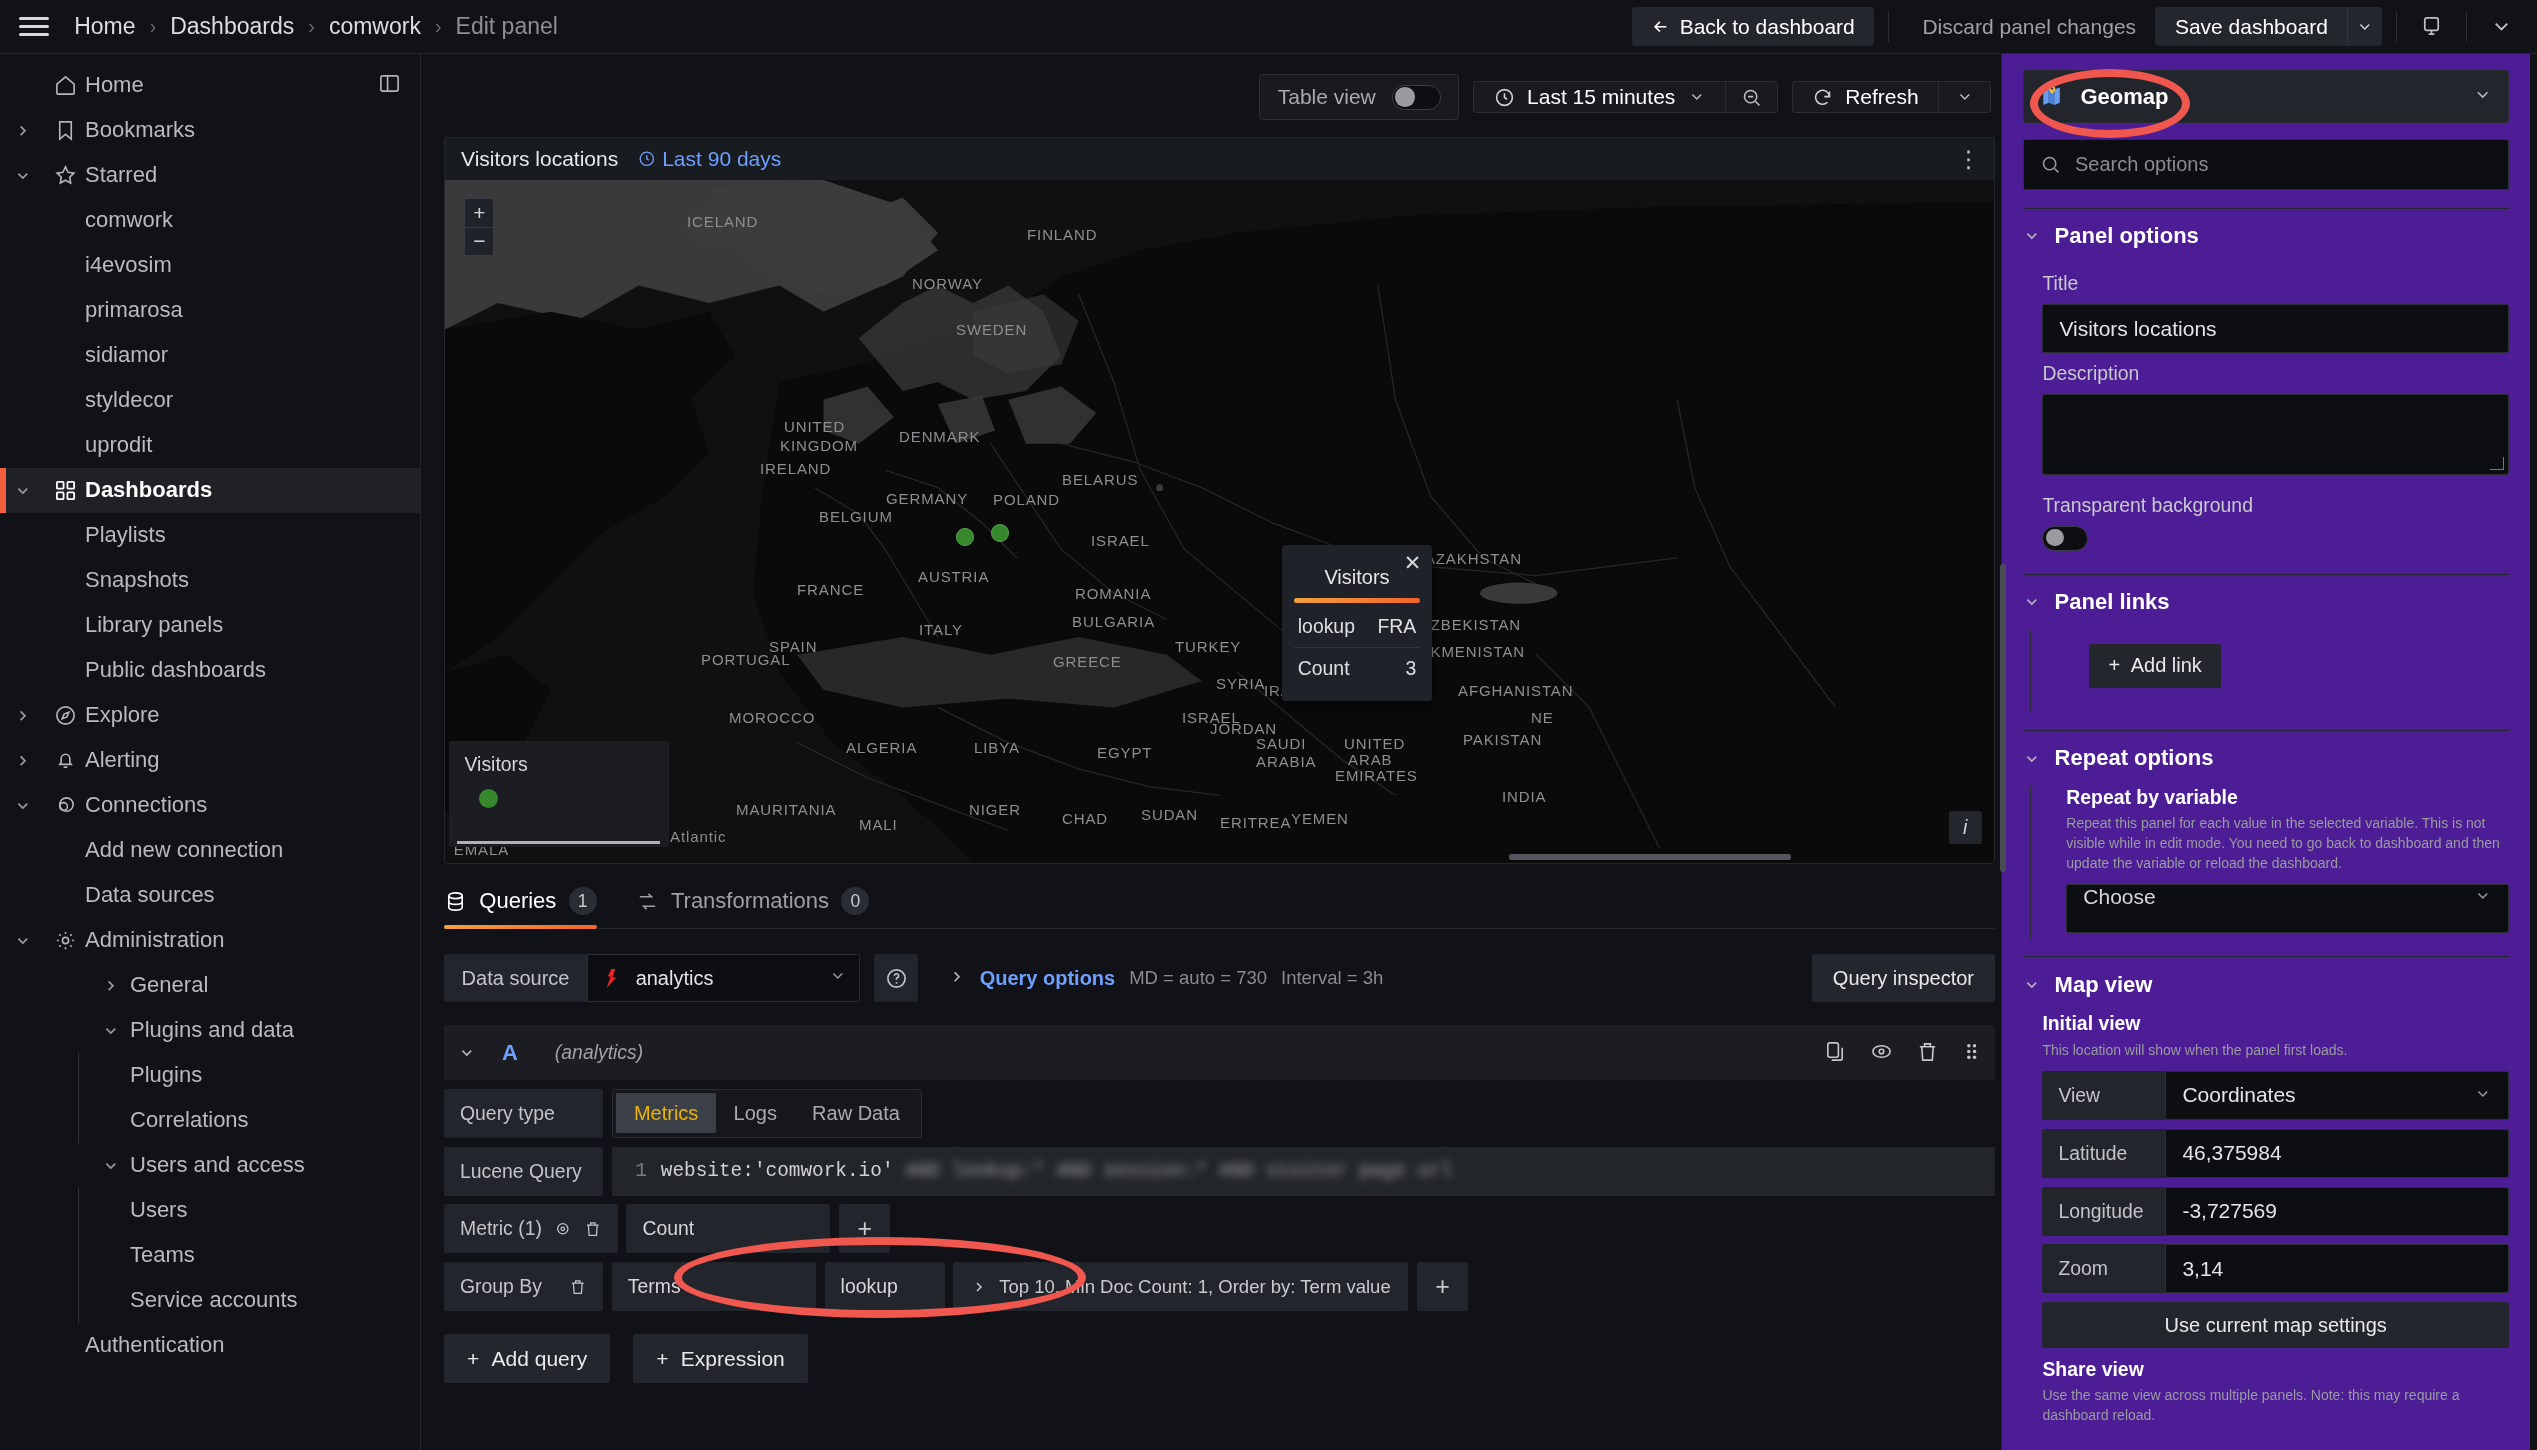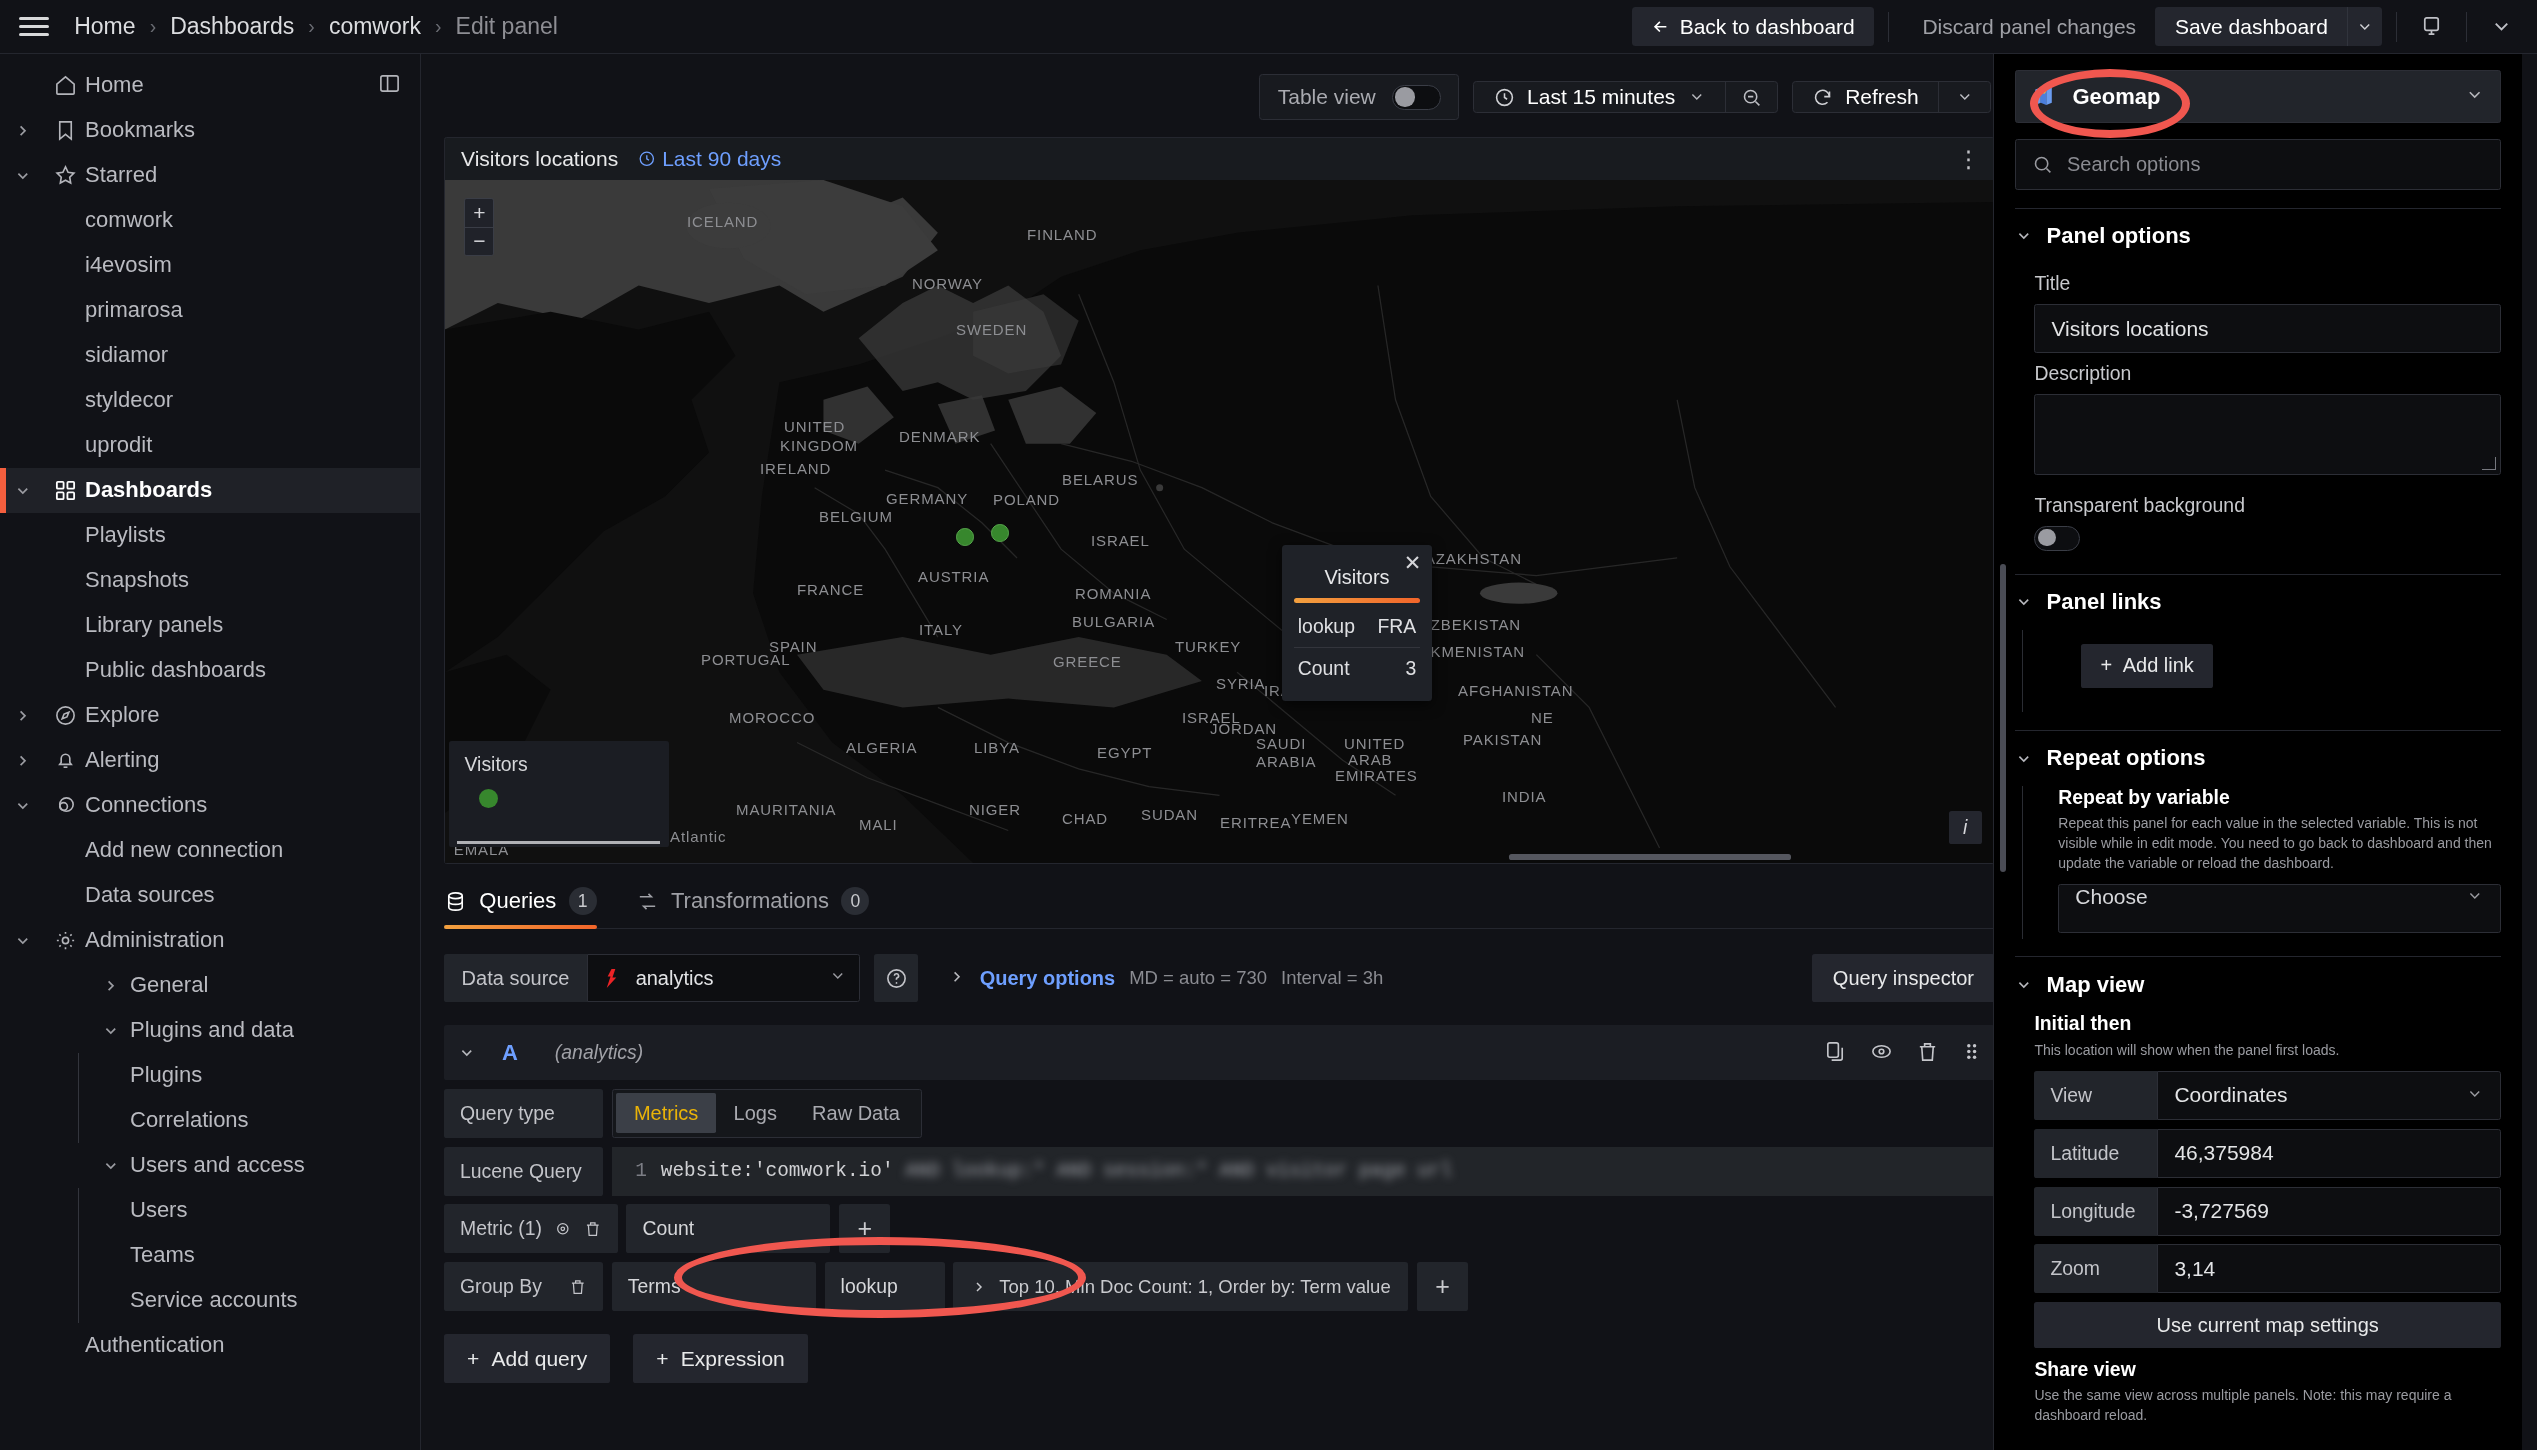--- a/index.html
+++ b/index.html
@@ -285,22 +285,22 @@
     padding: 0 17.6px; font-size: 18.5px; color: #c9cace; margin-left: 8.8px; cursor:pointer;
   }
   .qbottom { display:flex; gap: 23px; margin-top: 23px; }
   .add-btn {
     height: 49px; padding: 0 23px; background: #24262e; border-radius: 2.6px;
     display:flex; align-items:center; gap: 12.3px; font-size: 21px; color: #e8e9ea; cursor:pointer;
   }
 
   
   .optpane {
-    position: absolute; top: 54px; right: 16px; width: 529px; height: 1397px;
-    background: #000000; border-left: 0.9px solid #24262e; padding: 16px 21px 0 21px;
+    position: absolute; top: 54px; right: 8px; width: 529px; height: 1397px;
+    background: #4c1d95; border-left: 0.9px solid #24262e; padding: 16px 21px 0 21px;
     overflow: hidden;
   }
   .viz-picker {
     height: 53px; background: #22252b; border: 0.9px solid #2c2e36; border-radius: 2.6px;
     display: flex; align-items: center; gap: 14px; padding: 0 16px; cursor: pointer;
     position: relative;
   }
   .viz-picker .vname { font-size: 22px; color: #ffffff; font-weight: bold; }
   .viz-picker .vcaret { margin-left: auto; color: #b6b7bc; }
   .search-box {
@@ -1078,21 +1078,21 @@
   </div>
 
   <div class="sec-div" style="margin-top:17.6px"></div>
   <div class="sec-head">
     <svg width="17.6" height="17.6" viewBox="0 0 24 24" fill="none" stroke="#b6b7bc" stroke-width="2.2">
         <path d="M6 9l6 6 6-6"></path>
       </svg>
     <span class="stitle">Map view</span>
   </div>
   <div style="padding-left:19.4px">
-    <div class="opt-strong">Initial then</div>
+    <div class="opt-strong">Initial view</div>
     <div class="opt-desc">This location will show when the panel first loads.</div>
     <div class="kv-row">
       <div class="kv-key">View</div>
       <div class="kv-val">
         <span>Coordinates</span>
         <span class="c">
           <svg width="17.6" height="17.6" viewBox="0 0 24 24" fill="none" stroke="currentColor" stroke-width="2">
               <path d="M6 9l6 6 6-6"></path>
             </svg>
         </span>

